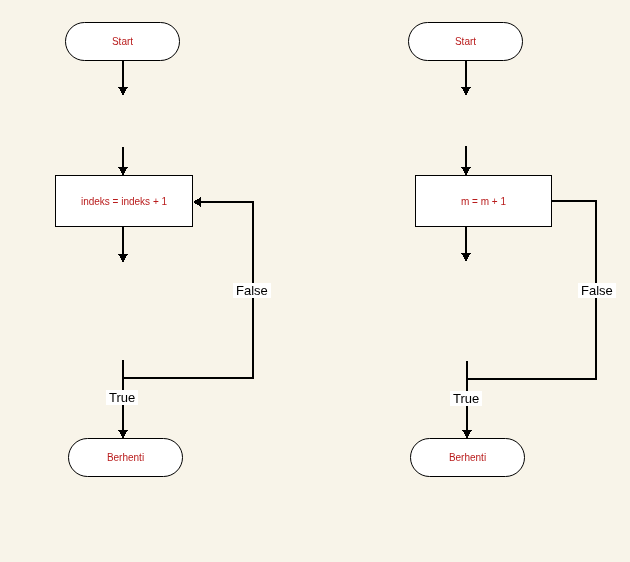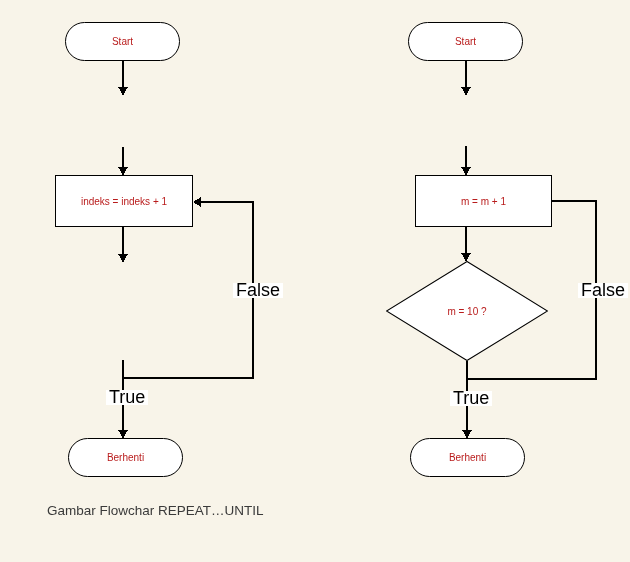--- a/index.html
+++ b/index.html
@@ -53,21 +53,21 @@
   }
   .svg-node svg polygon{
     fill:var(--shape-fill); stroke:var(--line); stroke-width:1.1;
   }
   .svg-node .shape-label{
     position:relative; z-index:1;
   }
   .edge-label{
     position:absolute; z-index:3;
     background:var(--shape-fill);
-    font-size:18px; color:#000;
+    font-size:13px; color:#000;
     padding:0 3px; line-height:15px;
     white-space:nowrap;
   }
   .caption{
     position:absolute; z-index:2;
     font-size:13.5px; color:var(--caption-text);
     white-space:nowrap;
   }
   
   .l-start   {left:65px;  top:22px;  width:115px; height:39px;}
@@ -130,40 +130,33 @@
     </div>
 
 
     <div class="edge-label l-true">True</div>
     <div class="edge-label l-false">False</div>
 
     <div class="node terminator l-end">
       <span>Berhenti</span>
     </div>
 
-    <div class="caption l-caption">Gambar Flowchar REPEAT…UNTIL</div>
   </div>
 
   <div class="chart-group">
 
     <div class="node terminator r-start">
       <span>Start</span>
     </div>
 
 
     <div class="node process r-process">
       <span>m = m + 1</span>
     </div>
 
-    <div class="node svg-node r-decision">
-      <svg viewBox="0 0 162 100" preserveAspectRatio="none">
-        <polygon points="81,0.5 161.5,50 81,99.5 0.5,50"></polygon>
-      </svg>
-      <span class="shape-label">m = 10 ?</span>
-    </div>
 
     <div class="edge-label r-true">True</div>
     <div class="edge-label r-false">False</div>
 
     <div class="node terminator r-end">
       <span>Berhenti</span>
     </div>
 
   </div>
 

